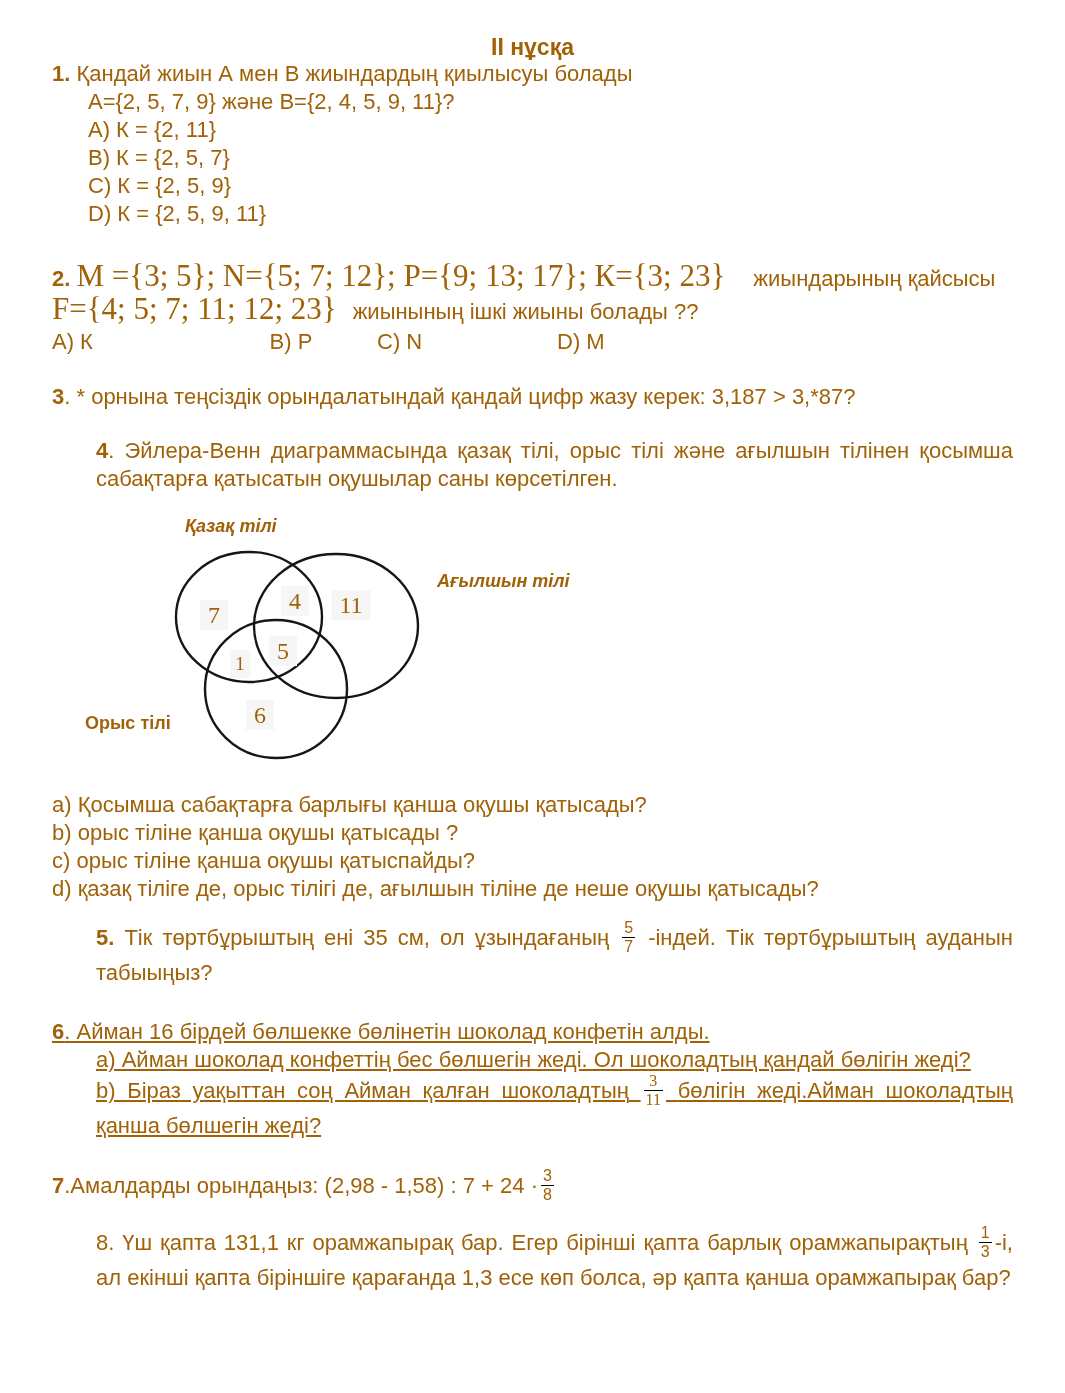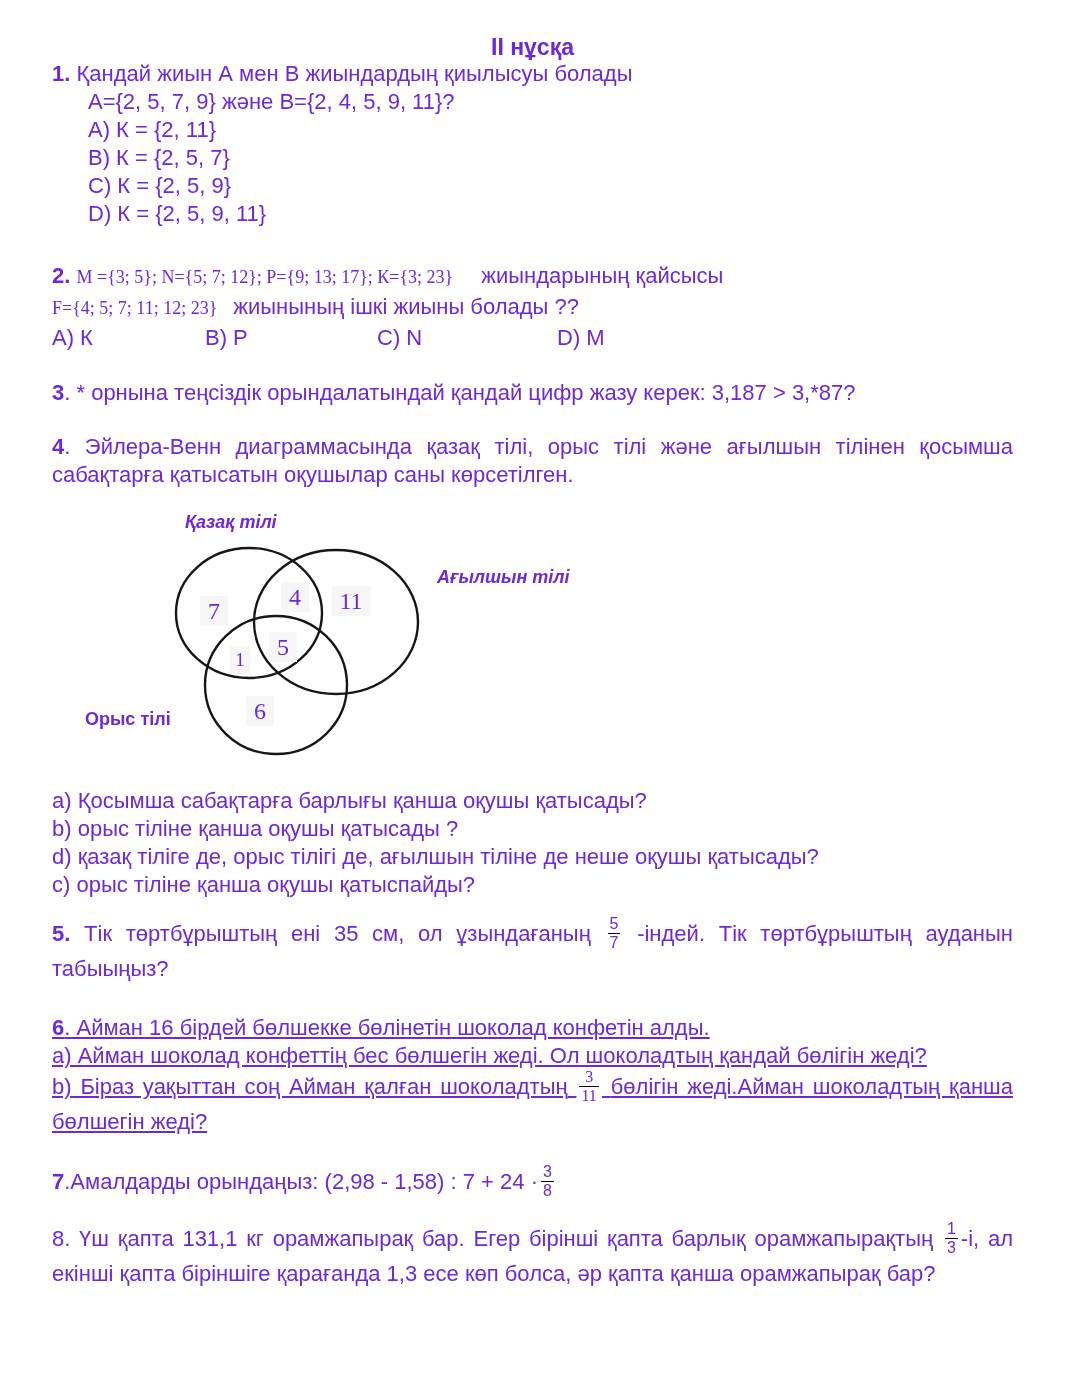--- a/index.html
+++ b/index.html
@@ -4,48 +4,48 @@
 <style>
   html, body { margin: 0; padding: 0; background: #ffffff; }
   .page {
     position: relative;
     width: 1065px;
     height: 1393px;
     box-sizing: border-box;
     padding: 0 52px;
     overflow: hidden;
     background: #ffffff;
-    color: #6d28d9;
+    color: #a16207;
     font-family: "Liberation Sans", "DejaVu Sans", sans-serif;
     font-size: 22px;
     line-height: 28px;
   }
   p { margin: 0; }
   .bold { font-weight: 700; }
   .title {
     padding-top: 34px;
     text-align: center;
     font-weight: 700;
     font-size: 23px;
     line-height: 26px;
   }
   .indent { padding-left: 36px; }
-  .just { text-align: justify; }
+  .just { text-align: justify; margin-left: 44px; }
   .mathset {
     font-family: "Liberation Serif", "DejaVu Serif", serif;
-    font-size: 18px;
+    font-size: 31px;
     text-align: center;
   }
   .q2 { margin-top: 33px; line-height: 30px; }
   .q2-tail1 { margin-left: 28px; }
   .q2-tail2 { margin-left: 16px; }
   .q2-opts { line-height: 30px; }
   .q2-opts .opt { display: inline-block; }
   .q2-opts .opt:nth-child(1) { width: 153px; }
-  .q2-opts .opt:nth-child(2) { width: 172px; }
+  .q2-opts .opt:nth-child(2) { width: 172px; text-align: center; }
   .q2-opts .opt:nth-child(3) { width: 180px; }
   .q3 { margin-top: 26px; }
   .q4 { margin-top: 26px; }
   .venn {
     position: relative;
     margin-top: 18px;
     height: 266px;
   }
   .venn svg { position: absolute; left: 0; top: 0; }
   .venn-label {
@@ -128,22 +128,22 @@
     <span class="venn-num" style="left:243px; top:90px;">4</span>
     <span class="venn-num" style="left:299px; top:94px;">11</span>
     <span class="venn-num" style="left:231px; top:140px;">5</span>
     <span class="venn-num small" style="left:188px; top:153px;">1</span>
     <span class="venn-num" style="left:208px; top:204px;">6</span>
   </div>
 
   <div class="subs">
     <p>a) Қосымша сабақтарға барлығы қанша оқушы қатысады?</p>
     <p>b) орыс тіліне қанша оқушы қатысады ?</p>
+    <p>c) орыс тіліне қанша оқушы қатыспайды?</p>
     <p>d) қазақ тіліге де, орыс тілігі де, ағылшын тіліне де неше оқушы қатысады?</p>
-    <p>c) орыс тіліне қанша оқушы қатыспайды?</p>
   </div>
 
   <p class="q5 just"><span class="bold">5.</span>
     <span>Тік төртбұрыштың ені 35 см, ол ұзындағаның</span>
     <span class="frac"><span class="fnum">5</span><span class="fden">7</span></span>
     <span>-індей. Тік төртбұрыштың ауданын табыыңыз?</span></p>
 
   <div class="q6">
     <p><span class="bold">6</span><span>. Айман 16 бірдей бөлшекке бөлінетін шоколад конфетін алды.</span></p>
     <p class="just">a) Айман  шоколад конфеттің  бес бөлшегін жеді. Ол шоколадтың қандай бөлігін жеді?</p>

